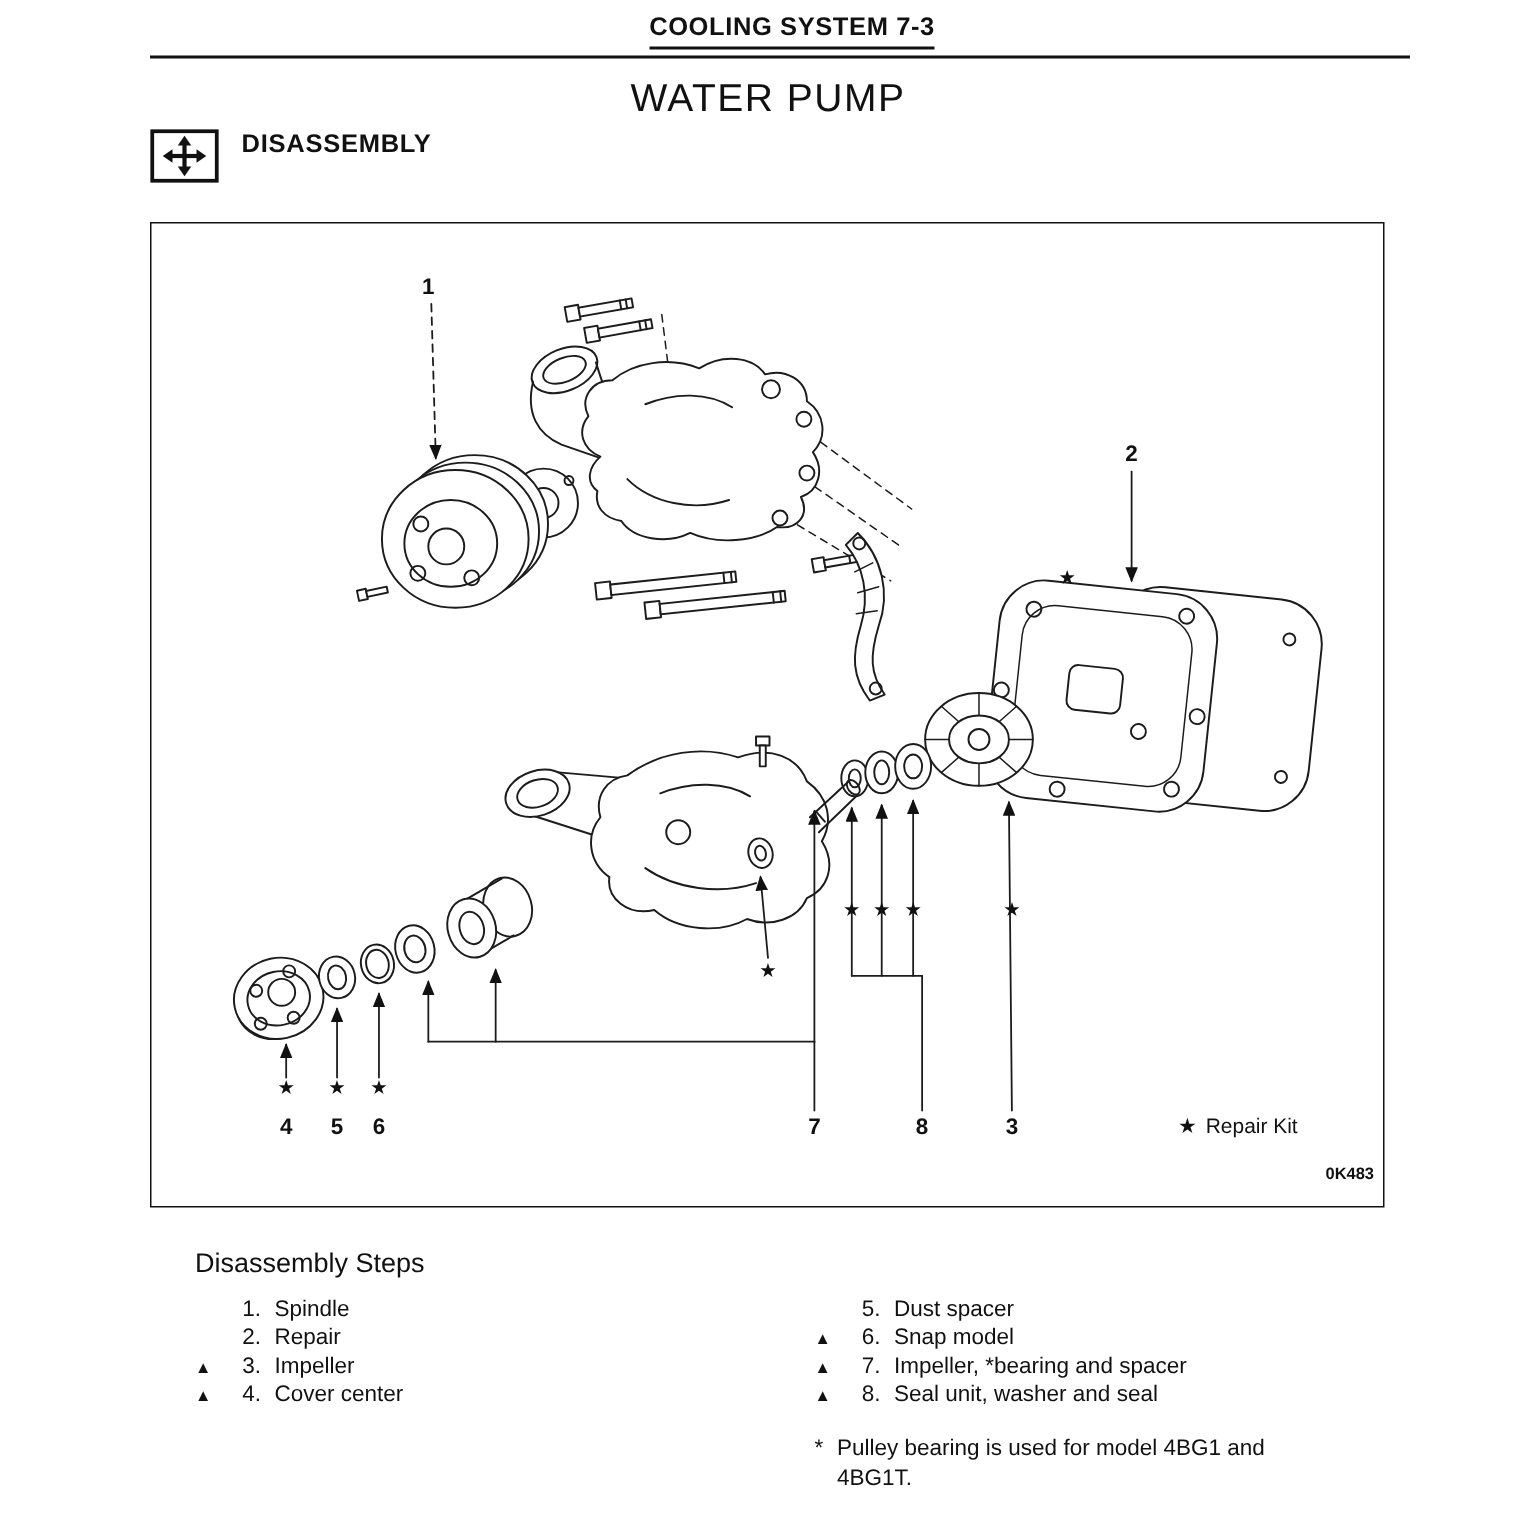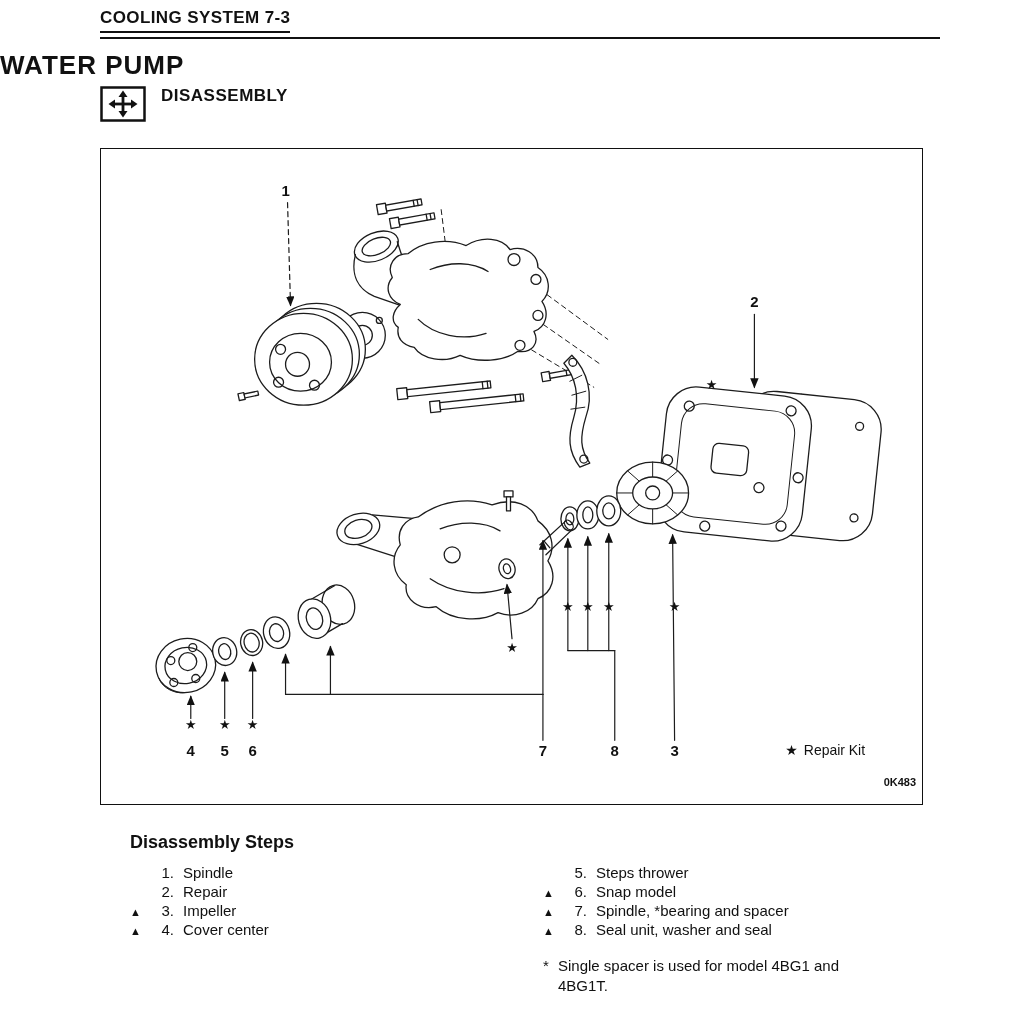--- a/index.html
+++ b/index.html
@@ -1,40 +1,40 @@
 <!DOCTYPE html>
 <html><head>
 <meta charset="utf-8">
 <style>
   * { margin:0; padding:0; box-sizing:border-box; }
   html,body { width:1024px; height:1024px; background:#ffffff; }
   .page { position:relative; width:1024px; height:1024px; font-family:"Liberation Sans",sans-serif; color:#111; overflow:hidden; }
 
-  .topbar { position:absolute; top:8px; left:100px; right:68px; text-align:left; }
+  .topbar { position:absolute; top:8px; left:100px; right:68px; text-align:center; }
   .header-title { display:inline-block; font-weight:bold; font-size:17px; letter-spacing:.4px;
                   border-bottom:2.5px solid #111; padding-bottom:3px; }
   .top-rule { position:absolute; top:37px; left:100px; right:84px; border-top:2px solid #111; }
 
-  .page-title { position:absolute; top:50px; left:0; width:100%; 
-                font-size:26px; font-weight:bold; letter-spacing:1px; }
+  .page-title { position:absolute; top:50px; left:0; width:100%; text-align:center;
+                font-size:26px; font-weight:normal; letter-spacing:1px; }
 
   .section-row { position:absolute; top:86px; left:100px; display:flex; gap:15px; }
   .section-icon svg { display:block; }
   .section-label { font-size:17px; font-weight:bold; letter-spacing:.5px; }
 
   .figure-box { position:absolute; left:100px; top:148px; width:823px; height:657px;
                 border:1.8px solid #111; background:#fff; }
   .figure-box svg { display:block; width:100%; height:100%; }
   .diagram text { font-family:"Liberation Sans",sans-serif; }
   .co { font-size:15px; font-weight:bold; text-anchor:middle; }
   .st { font-size:13px; text-anchor:middle; }
   .kit { font-size:14px; }
   .code { font-size:11px; font-weight:bold; text-anchor:end; }
 
-  .steps-heading { position:absolute; left:130px; top:832px; font-size:18px; font-weight:bold; }
+  .steps-heading { position:absolute; left:130px; top:832px; font-size:18px; font-weight:normal; }
 
   .steps-col { position:absolute; top:864px; font-size:15px; }
   .steps-col-left { left:130px; }
   .steps-col-right { left:543px; }
   .step-row { display:flex; align-items:baseline; height:19px; }
   .step-marker { width:20px; font-size:11px; }
   .step-num { width:24px; text-align:right; }
   .step-label { margin-left:9px; white-space:nowrap; }
 
   .footnote { position:absolute; left:543px; top:956px; font-size:15px; display:flex; line-height:20px; }
@@ -318,37 +318,37 @@
       <span class="step-marker">▲</span>
       <span class="step-num">4.</span>
       <span class="step-label">Cover center</span>
     </div>
   </div>
 
   <div class="steps-col steps-col-right">
     <div class="step-row">
       <span class="step-marker"></span>
       <span class="step-num">5.</span>
-      <span class="step-label">Steps thrower</span>
+      <span class="step-label">Dust spacer</span>
     </div>
     <div class="step-row">
       <span class="step-marker">▲</span>
       <span class="step-num">6.</span>
       <span class="step-label">Snap model</span>
     </div>
     <div class="step-row">
       <span class="step-marker">▲</span>
       <span class="step-num">7.</span>
-      <span class="step-label">Spindle, *bearing and spacer</span>
+      <span class="step-label">Impeller, *bearing and spacer</span>
     </div>
     <div class="step-row">
       <span class="step-marker">▲</span>
       <span class="step-num">8.</span>
       <span class="step-label">Seal unit, washer and seal</span>
     </div>
   </div>
 
   <div class="footnote">
     <span class="fn-star">*</span>
-    <span class="fn-text"><span>Single spacer is used for model 4BG1 and</span><br><span>4BG1T.</span></span>
+    <span class="fn-text"><span>Pulley bearing is used for model 4BG1 and</span><br><span>4BG1T.</span></span>
   </div>
 
 </div>
 
 </body></html>

